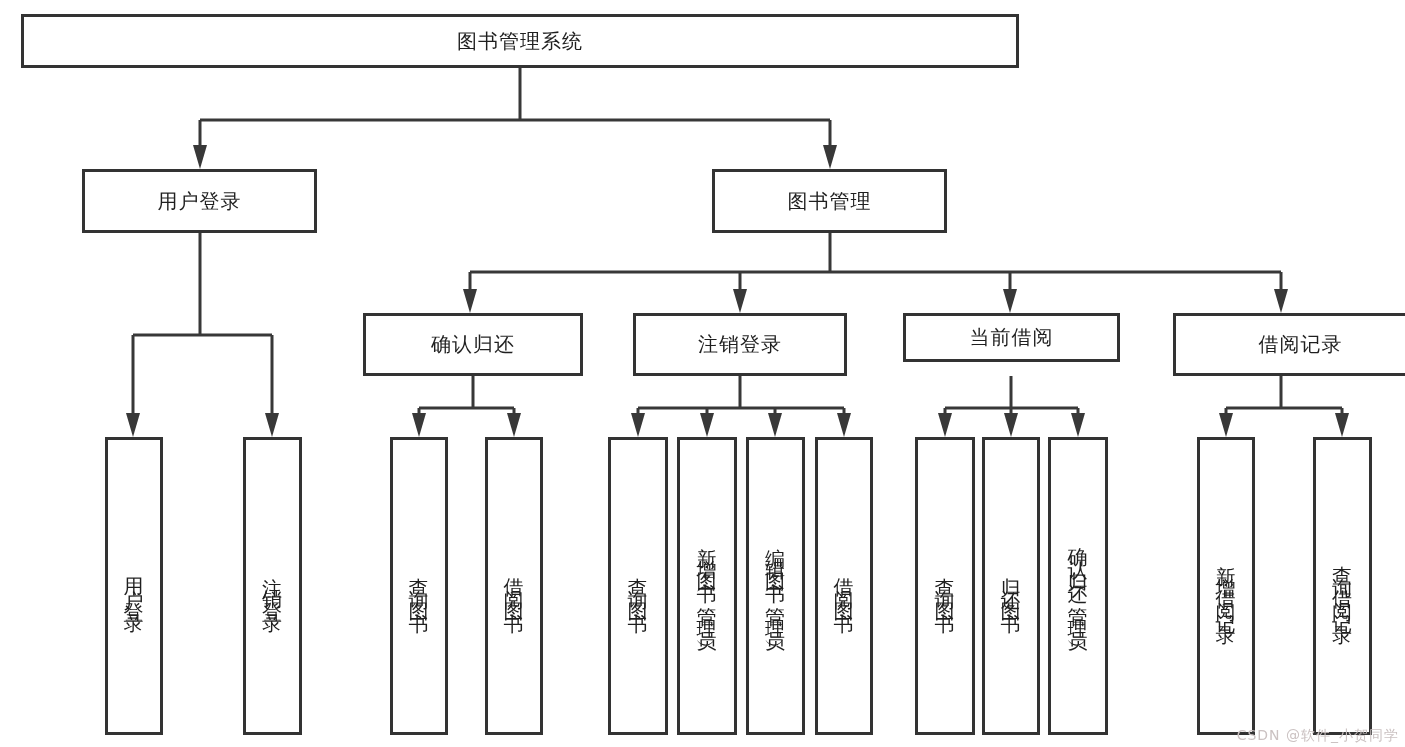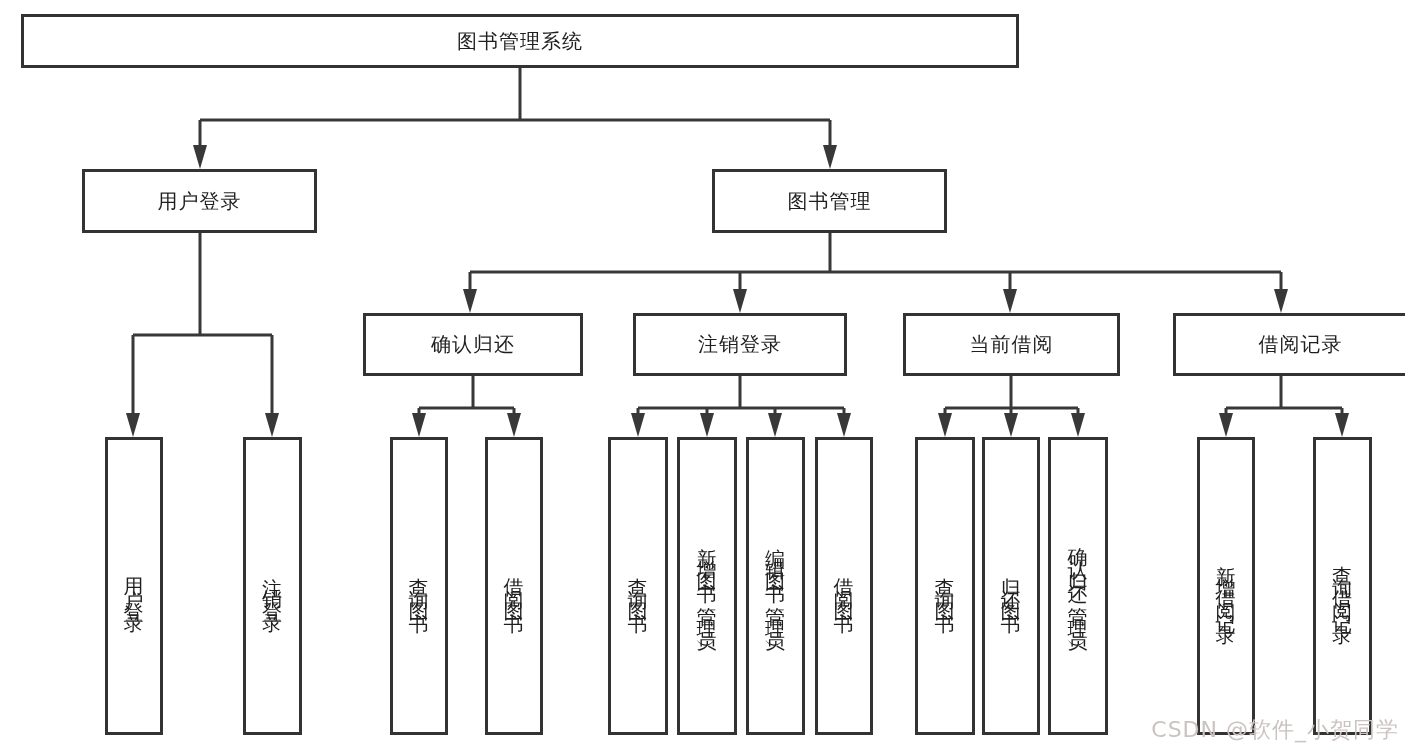--- a/index.html
+++ b/index.html
@@ -11,21 +11,21 @@
   .box{
     position:absolute;box-sizing:border-box;border:3px solid #333333;background:#ffffff;
     display:flex;align-items:center;justify-content:center;color:#1f1f1f;
   }
   .hlabel{font-size:20px;letter-spacing:1px;white-space:nowrap;}
   .vlabel{
     writing-mode:vertical-rl;text-orientation:mixed;
     font-size:20px;letter-spacing:12px;line-height:1;white-space:nowrap;
   }
   .watermark{
-    position:absolute;right:6px;bottom:2px;font-size:22px;color:#cbc2c2;
+    position:absolute;right:6px;bottom:2px;font-size:14px;color:#cbc2c2;
     letter-spacing:1px;white-space:nowrap;text-align:center;
   }
 </style>
 </head>
 <body>
 
 <div class="canvas">
 
   <svg class="connectors" viewBox="0 0 1405 747" xmlns="http://www.w3.org/2000/svg">
 
@@ -73,21 +73,21 @@
   <div class="box" style="left:712px;top:169px;width:235px;height:64px">
     <span class="hlabel">图书管理</span>
   </div>
 
   <div class="box" style="left:363px;top:313px;width:220px;height:63px">
     <span class="hlabel">确认归还</span>
   </div>
   <div class="box" style="left:633px;top:313px;width:214px;height:63px">
     <span class="hlabel">注销登录</span>
   </div>
-  <div class="box" style="left:903px;top:313px;width:217px;height:63px">
+  <div class="box" style="left:903px;top:313px;width:217px;height:49px">
     <span class="hlabel">当前借阅</span>
   </div>
   <div class="box" style="left:1173px;top:313px;width:255px;height:63px">
     <span class="hlabel">借阅记录</span>
   </div>
 
   <div class="box" style="left:105px;top:437px;width:58px;height:298px">
     <span class="vlabel">用户登录</span>
   </div>
   <div class="box" style="left:243px;top:437px;width:59px;height:298px">

